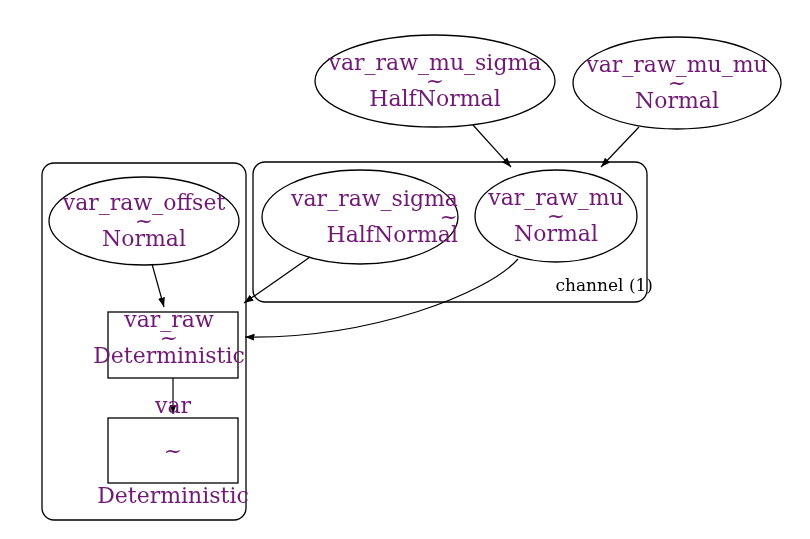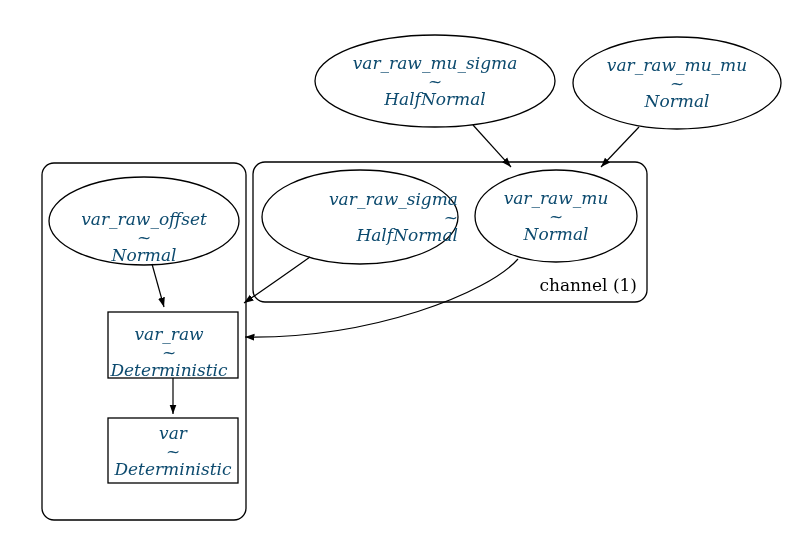--- a/index.html
+++ b/index.html
@@ -12,34 +12,34 @@
     font-family: "DejaVu Serif", serif;
   }
   .stage svg { position: absolute; left: 0; top: 0; }
   .node-label {
     position: absolute;
     display: flex;
     flex-direction: column;
     align-items: center;
     justify-content: center;
     text-align: center;
-    font-size: 17px;
+    font-size: 22px;
     line-height: 18px;
-    color: #0c4a6e;
+    color: #701a75;
     white-space: nowrap;
     pointer-events: none;
-    font-style: italic;
   }
   .plate-label {
     position: absolute;
     font-size: 17px;
     line-height: 18px;
     color: #000000;
     white-space: nowrap;
     pointer-events: none;
+    padding-left: 16px;
   }
   .align-right { text-align: right; }
 </style>
 </head>
 <body>
 
 <div class="stage">
 
   <svg width="810" height="539" viewBox="0 0 810 539">
     <defs>
@@ -84,33 +84,33 @@
     <span>~</span>
     <span>HalfNormal</span>
   </div>
 
   <div class="node-label" style="left:475px; top:170px; width:162px; height:92px;align-items:center;">
     <span>var_raw_mu</span>
     <span>~</span>
     <span>Normal</span>
   </div>
 
-  <div class="node-label" style="left:49px; top:193px; width:190px; height:88px;">
+  <div class="node-label" style="left:49px; top:177px; width:190px; height:88px;">
     <span>var_raw_offset</span>
     <span>~</span>
     <span>Normal</span>
   </div>
 
-  <div class="node-label" style="left:108px; top:319px; width:122px; height:66px;">
+  <div class="node-label" style="left:108px; top:305px; width:122px; height:66px;">
     <span>var_raw</span>
     <span>~</span>
     <span>Deterministic</span>
   </div>
 
-  <div class="node-label" style="left:108px; top:418px; width:130px; height:65px;">
+  <div class="node-label" style="left:108px; top:418px; width:130px; height:65px;gap:27px;">
     <span>var</span>
     <span>~</span>
     <span>Deterministic</span>
   </div>
 
   <div class="plate-label align-right" style="left:253px; top:276px; width:384px;">channel (1)</div>
 
 
 </div>
 

